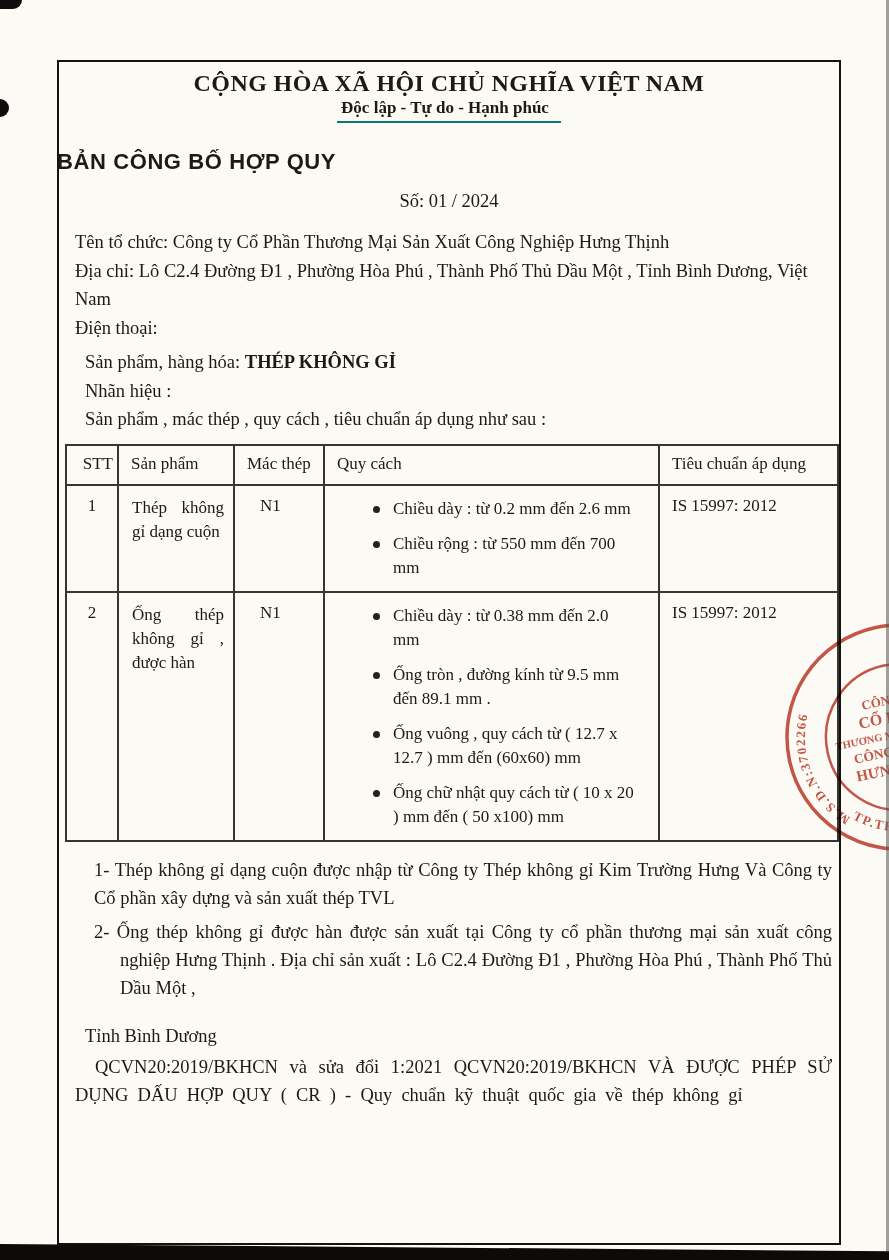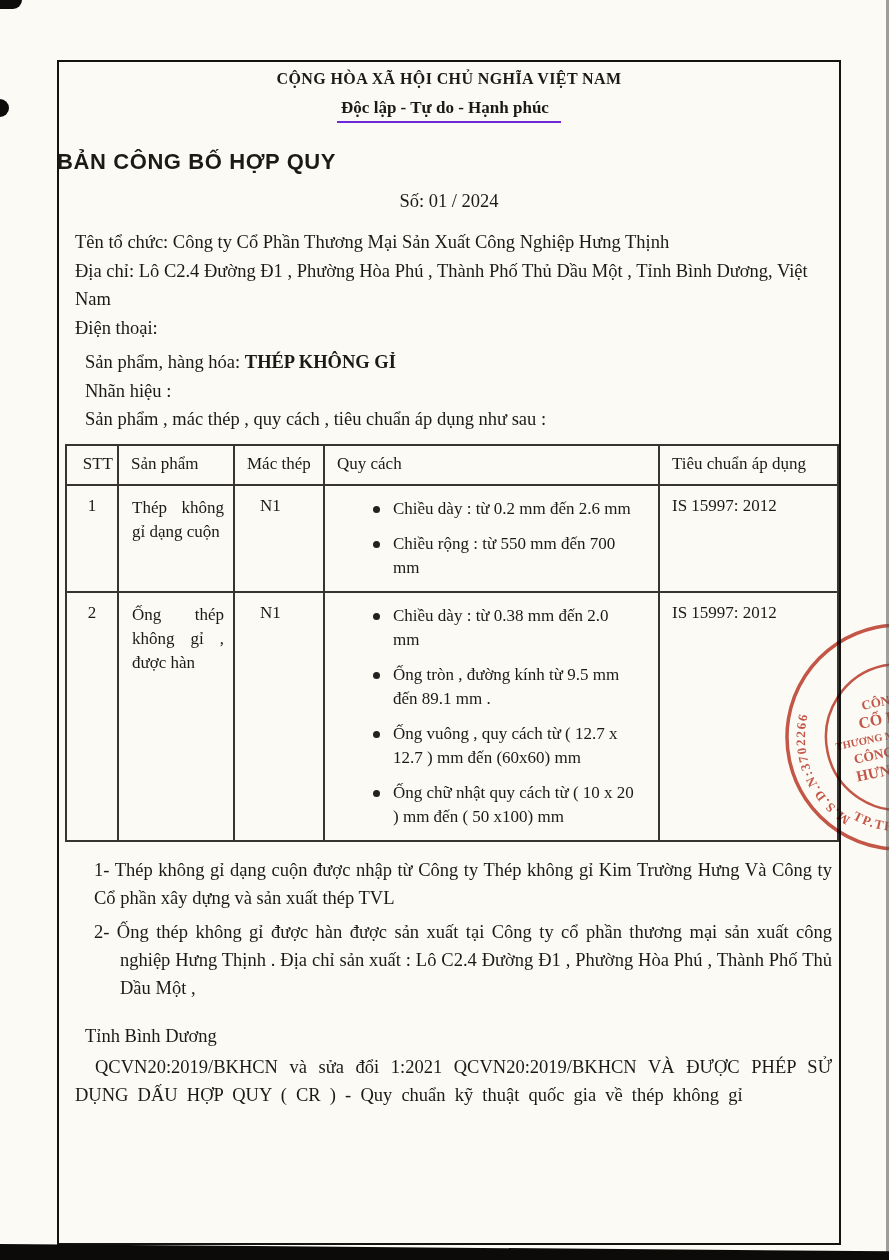--- a/index.html
+++ b/index.html
@@ -14,28 +14,28 @@
     background:#fbfaf5;
   }
   .frame {
     position:absolute; left:57px; top:60px; width:784px; height:1185px;
     border:2px solid #151310;
   }
 
   
   .nat-title {
     position:absolute; top:70px; left:57px; width:784px;
-    text-align:center; font-weight:bold; font-size:16px; letter-spacing:.4px;
+    text-align:center; font-weight:bold; font-size:24px; letter-spacing:.4px;
   }
   .motto-row {
     position:absolute; top:98px; left:57px; width:784px; text-align:center;
   }
   .motto {
     display:inline-block; font-weight:bold; font-size:17px;
-    border-bottom:2px solid #6d28d9; padding:0 12px 3px 4px;
+    border-bottom:2px solid #0f766e; padding:0 12px 3px 4px;
   }
   .doc-title {
     position:absolute; top:149px; left:57px; width:784px; 
     font-family:"Liberation Sans","DejaVu Sans",sans-serif;
     font-weight:bold; font-size:22px; letter-spacing:.6px;
   }
   .doc-number {
     position:absolute; top:191px; left:57px; width:784px; text-align:center;
     font-size:18.5px;
   }

